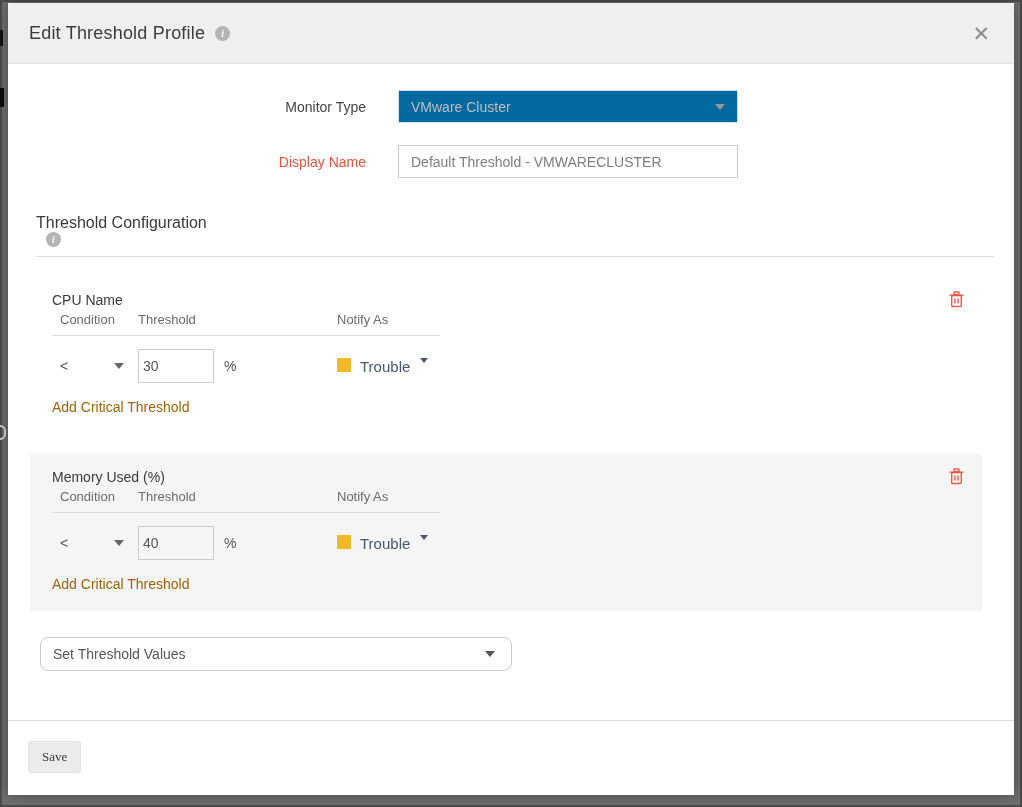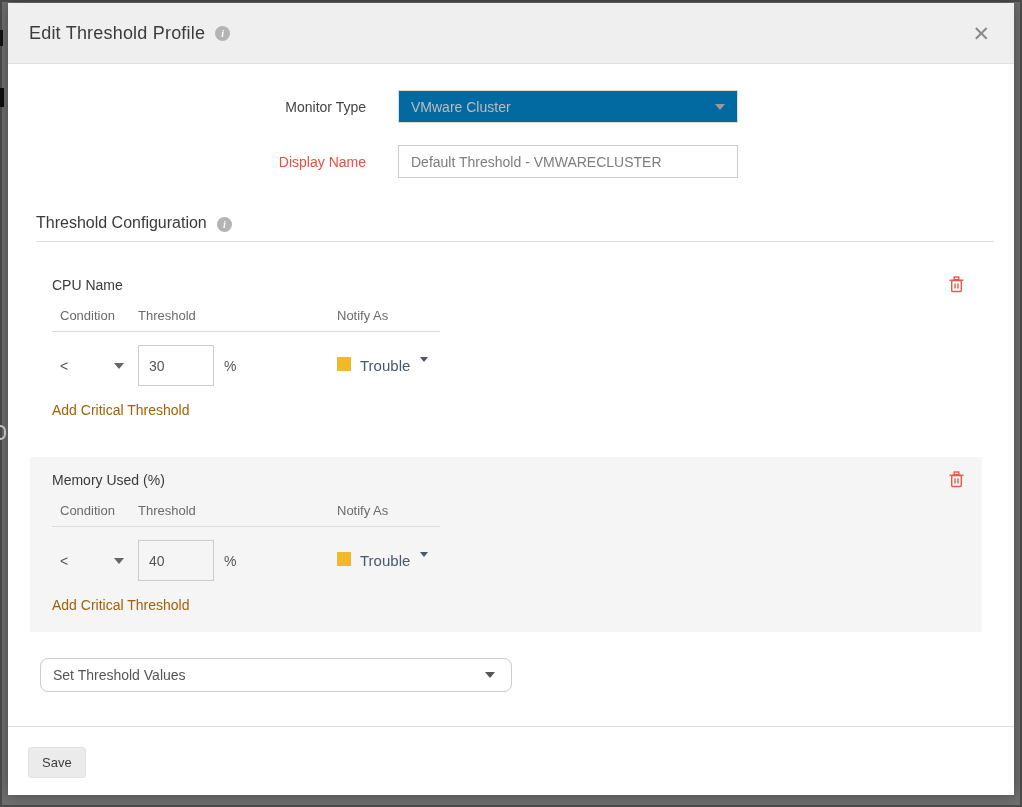--- a/index.html
+++ b/index.html
@@ -83,62 +83,62 @@
     color: #7d7d7d;
   }
   .caret {
     width: 0; height: 0;
     border-left: 5px solid transparent;
     border-right: 5px solid transparent;
     border-top: 6px solid #9a9a9a;
   }
   .field-select .caret { position: absolute; right: 12px; top: 13px; }
 
-  .section-heading { margin-top: 36px; display: flex; align-items: flex-end; padding-left: 8px; }
+  .section-heading { margin-top: 36px; display: flex; align-items: flex-start; padding-left: 8px; flex-direction: column; }
   .section-title { font-size: 16px; color: #3a3a3a; }
   .section-rule { border: none; border-top: 1px solid #dddddd; margin: 9px 0 0 8px; }
 
   
   .threshold-card {
     position: relative;
     margin: 20px 12px 0 2px;
     padding: 15px 22px 18px 22px;
   }
   .threshold-card.alt { background: #f5f5f5; }
   .metric-title { font-size: 14px; color: #3a3a3a; }
   .trash-btn {
     position: absolute; right: 18px; top: 14px;
     background: none; border: none; cursor: pointer; padding: 0;
     line-height: 0;
   }
   .col-headers {
     display: flex;
     width: 388px;
-    margin-top: 15px;
+    margin-top: 4px;
     padding-bottom: 8px;
     border-bottom: 1px solid #dcdcdc;
     font-size: 13px; color: #6b6b6b;
   }
   .col-cond { width: 86px; padding-left: 8px; }
   .col-thresh { width: 199px; }
   .col-notify { flex: 1; }
   .threshold-row { display: flex; align-items: center; margin-top: 13px; }
   .cond-select {
     width: 86px; padding-left: 8px; padding-right: 14px;
     display: flex; align-items: center; justify-content: space-between;
     font-size: 14px; color: #555555; cursor: pointer;
   }
   .cond-select .caret { border-top-color: #666666; border-left-width: 5px; border-right-width: 5px; }
   .thresh-cell { width: 199px; display: flex; align-items: center; }
   .thresh-input {
-    width: 76px; height: 41px;
+    width: 76px; height: 34px;
     border: 1px solid #cccccc;
     background: transparent;
     font-size: 14px; color: #555555;
-    padding: 0 10px;
+    padding: 0 4px;
     font-family: "Liberation Sans", sans-serif;
   }
   .unit-label { margin-left: 10px; font-size: 14px; color: #555555; }
   .notify-cell { display: flex; cursor: pointer; }
   .severity-swatch { width: 14px; height: 14px; background: #f0b929; }
   .notify-label { font-size: 15px; color: #47586a; margin: 0 10px 0 9px; }
   .notify-cell .caret { border-top-color: #47586a; border-left-width: 4px; border-right-width: 4px; border-top-width: 5px; }
   .add-link {
     display: inline-block;
     margin-top: 16px;
@@ -166,21 +166,21 @@
     margin-top: 34px;
     padding: 20px 20px 22px 20px;
   }
   .save-btn {
     background: #ebebeb;
     border: 1px solid #e2e2e2;
     border-radius: 3px;
     padding: 7px 13px;
     font-size: 13px; color: #3c3c3c;
     cursor: pointer;
-    font-family: Liberation Sans, sans-serif;
+    font-family: Liberation Serif, serif;
   }
 </style>
 </head>
 <body>
 
 <div class="backdrop"></div>
 <div class="bg-remnant-1"></div>
 <div class="bg-remnant-2"></div>
 <div class="bg-remnant-3"></div>
 

